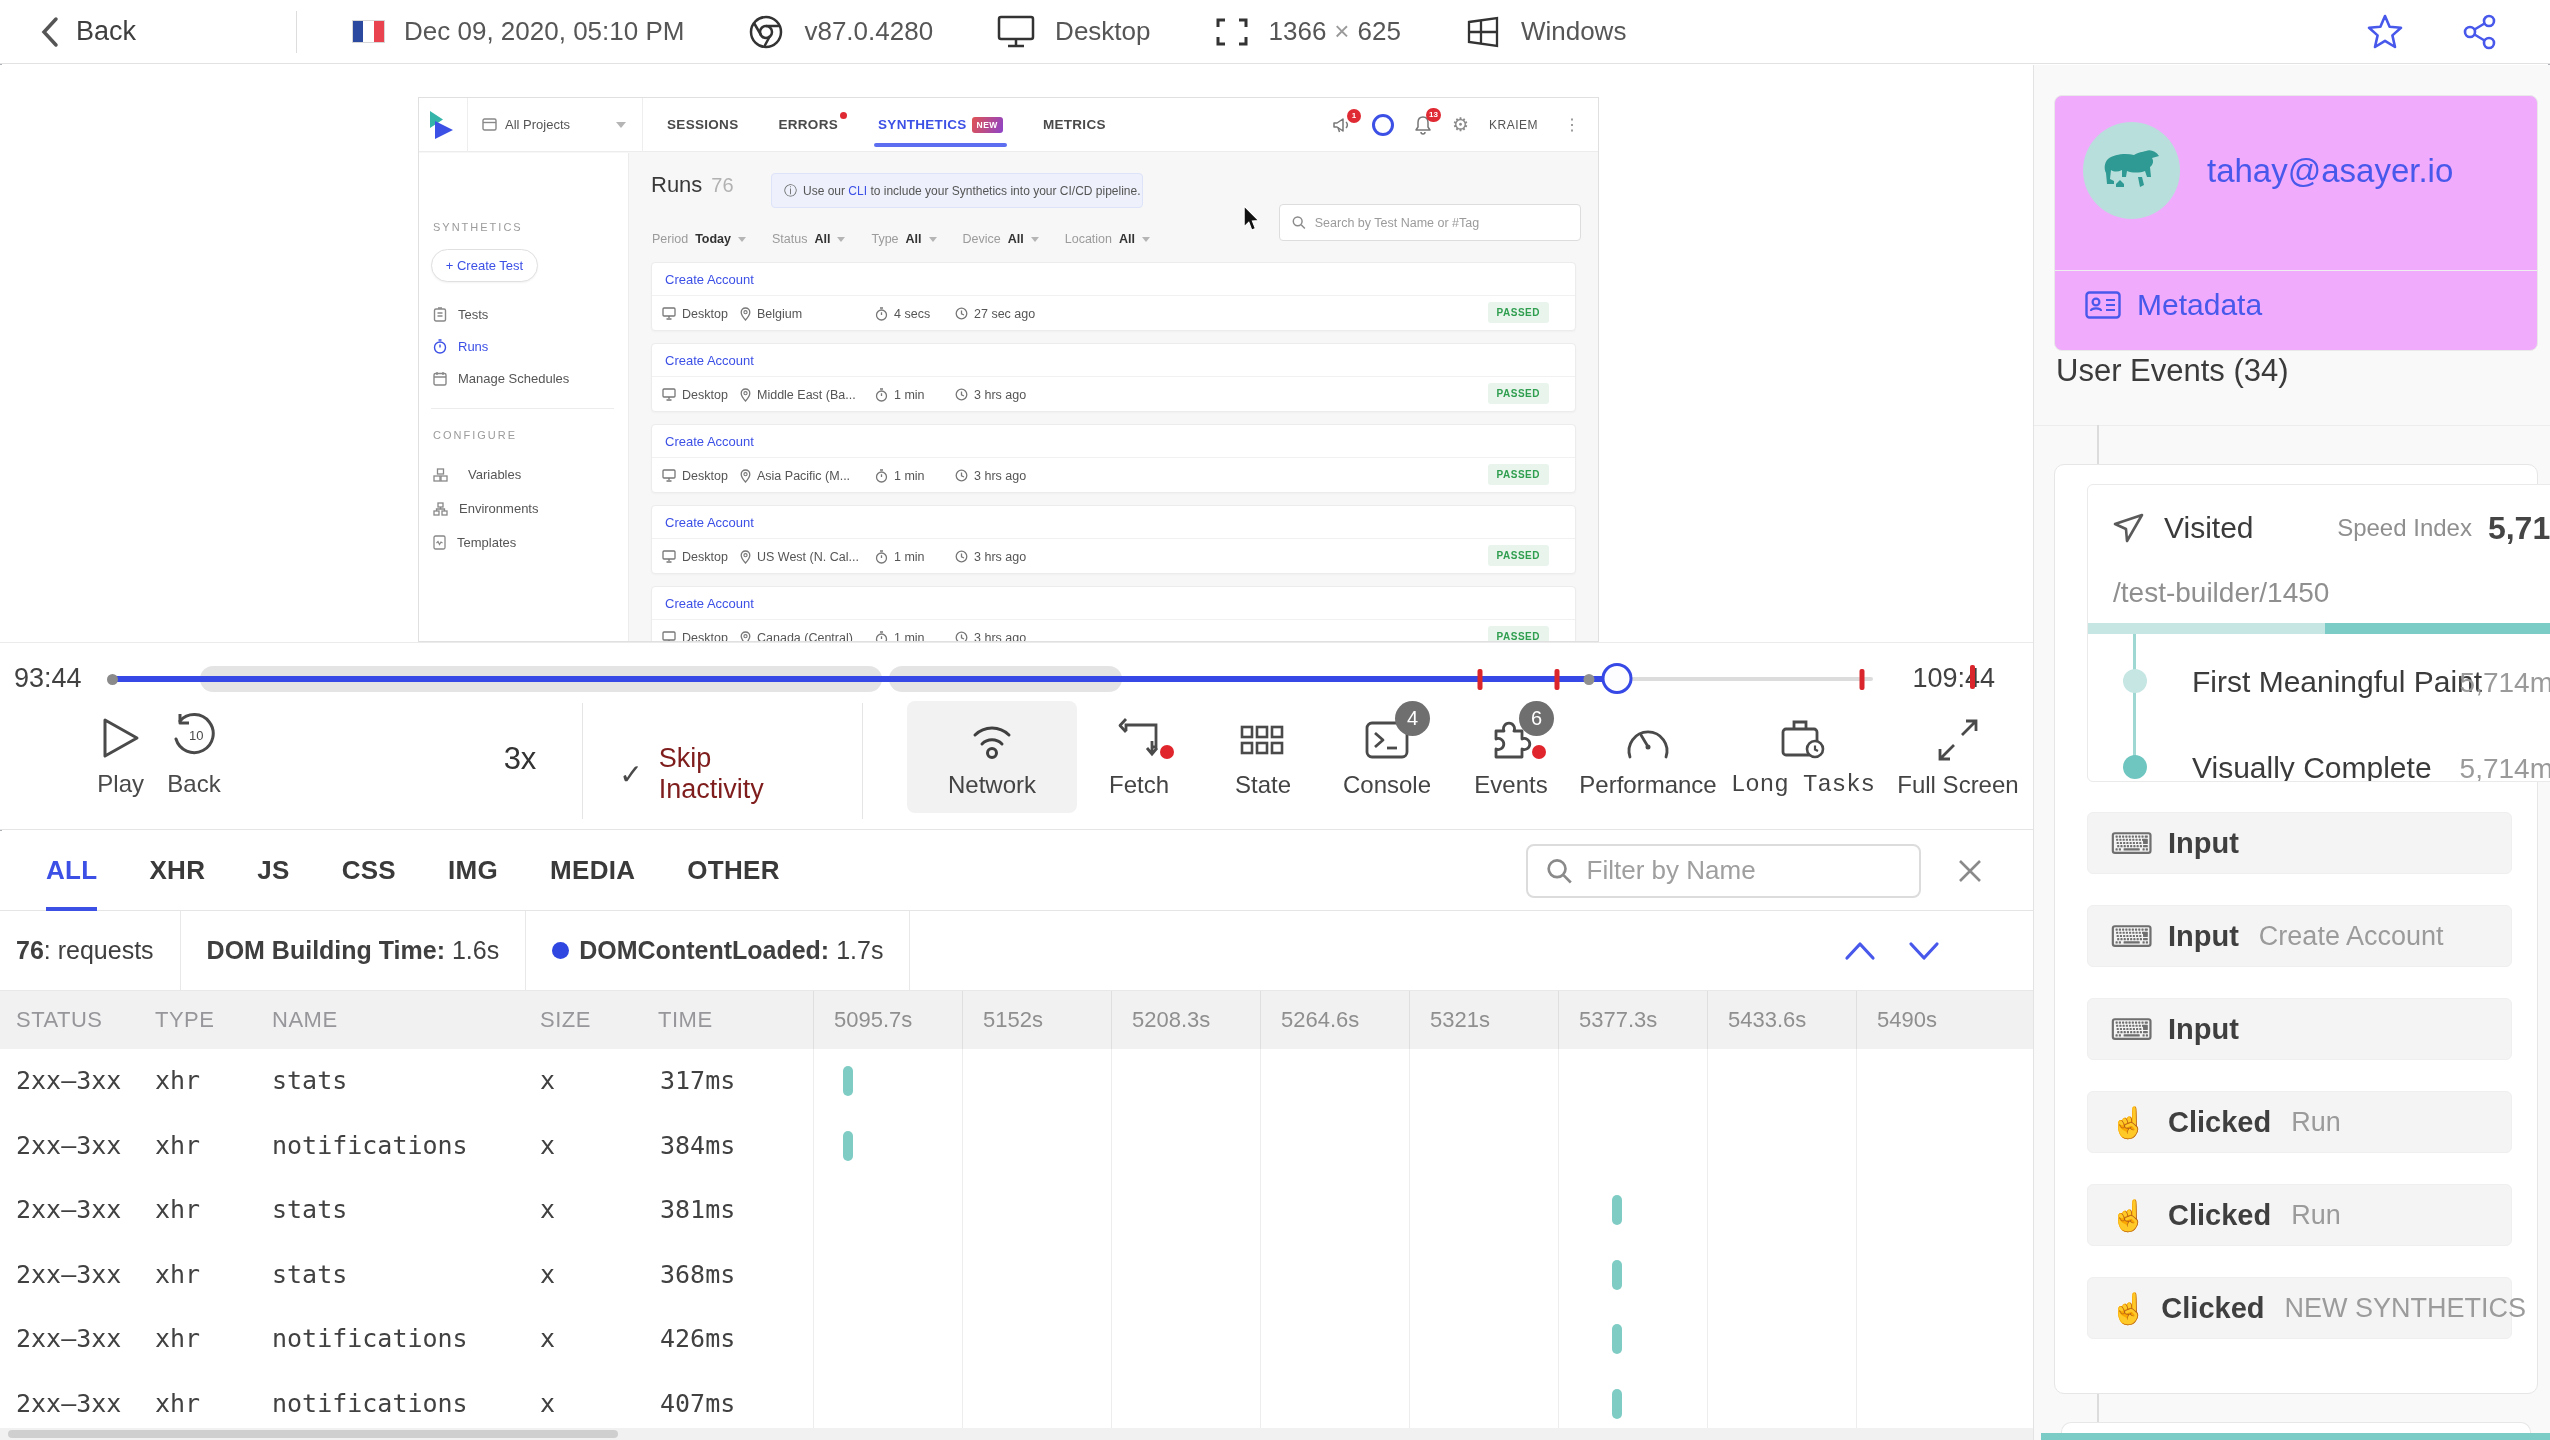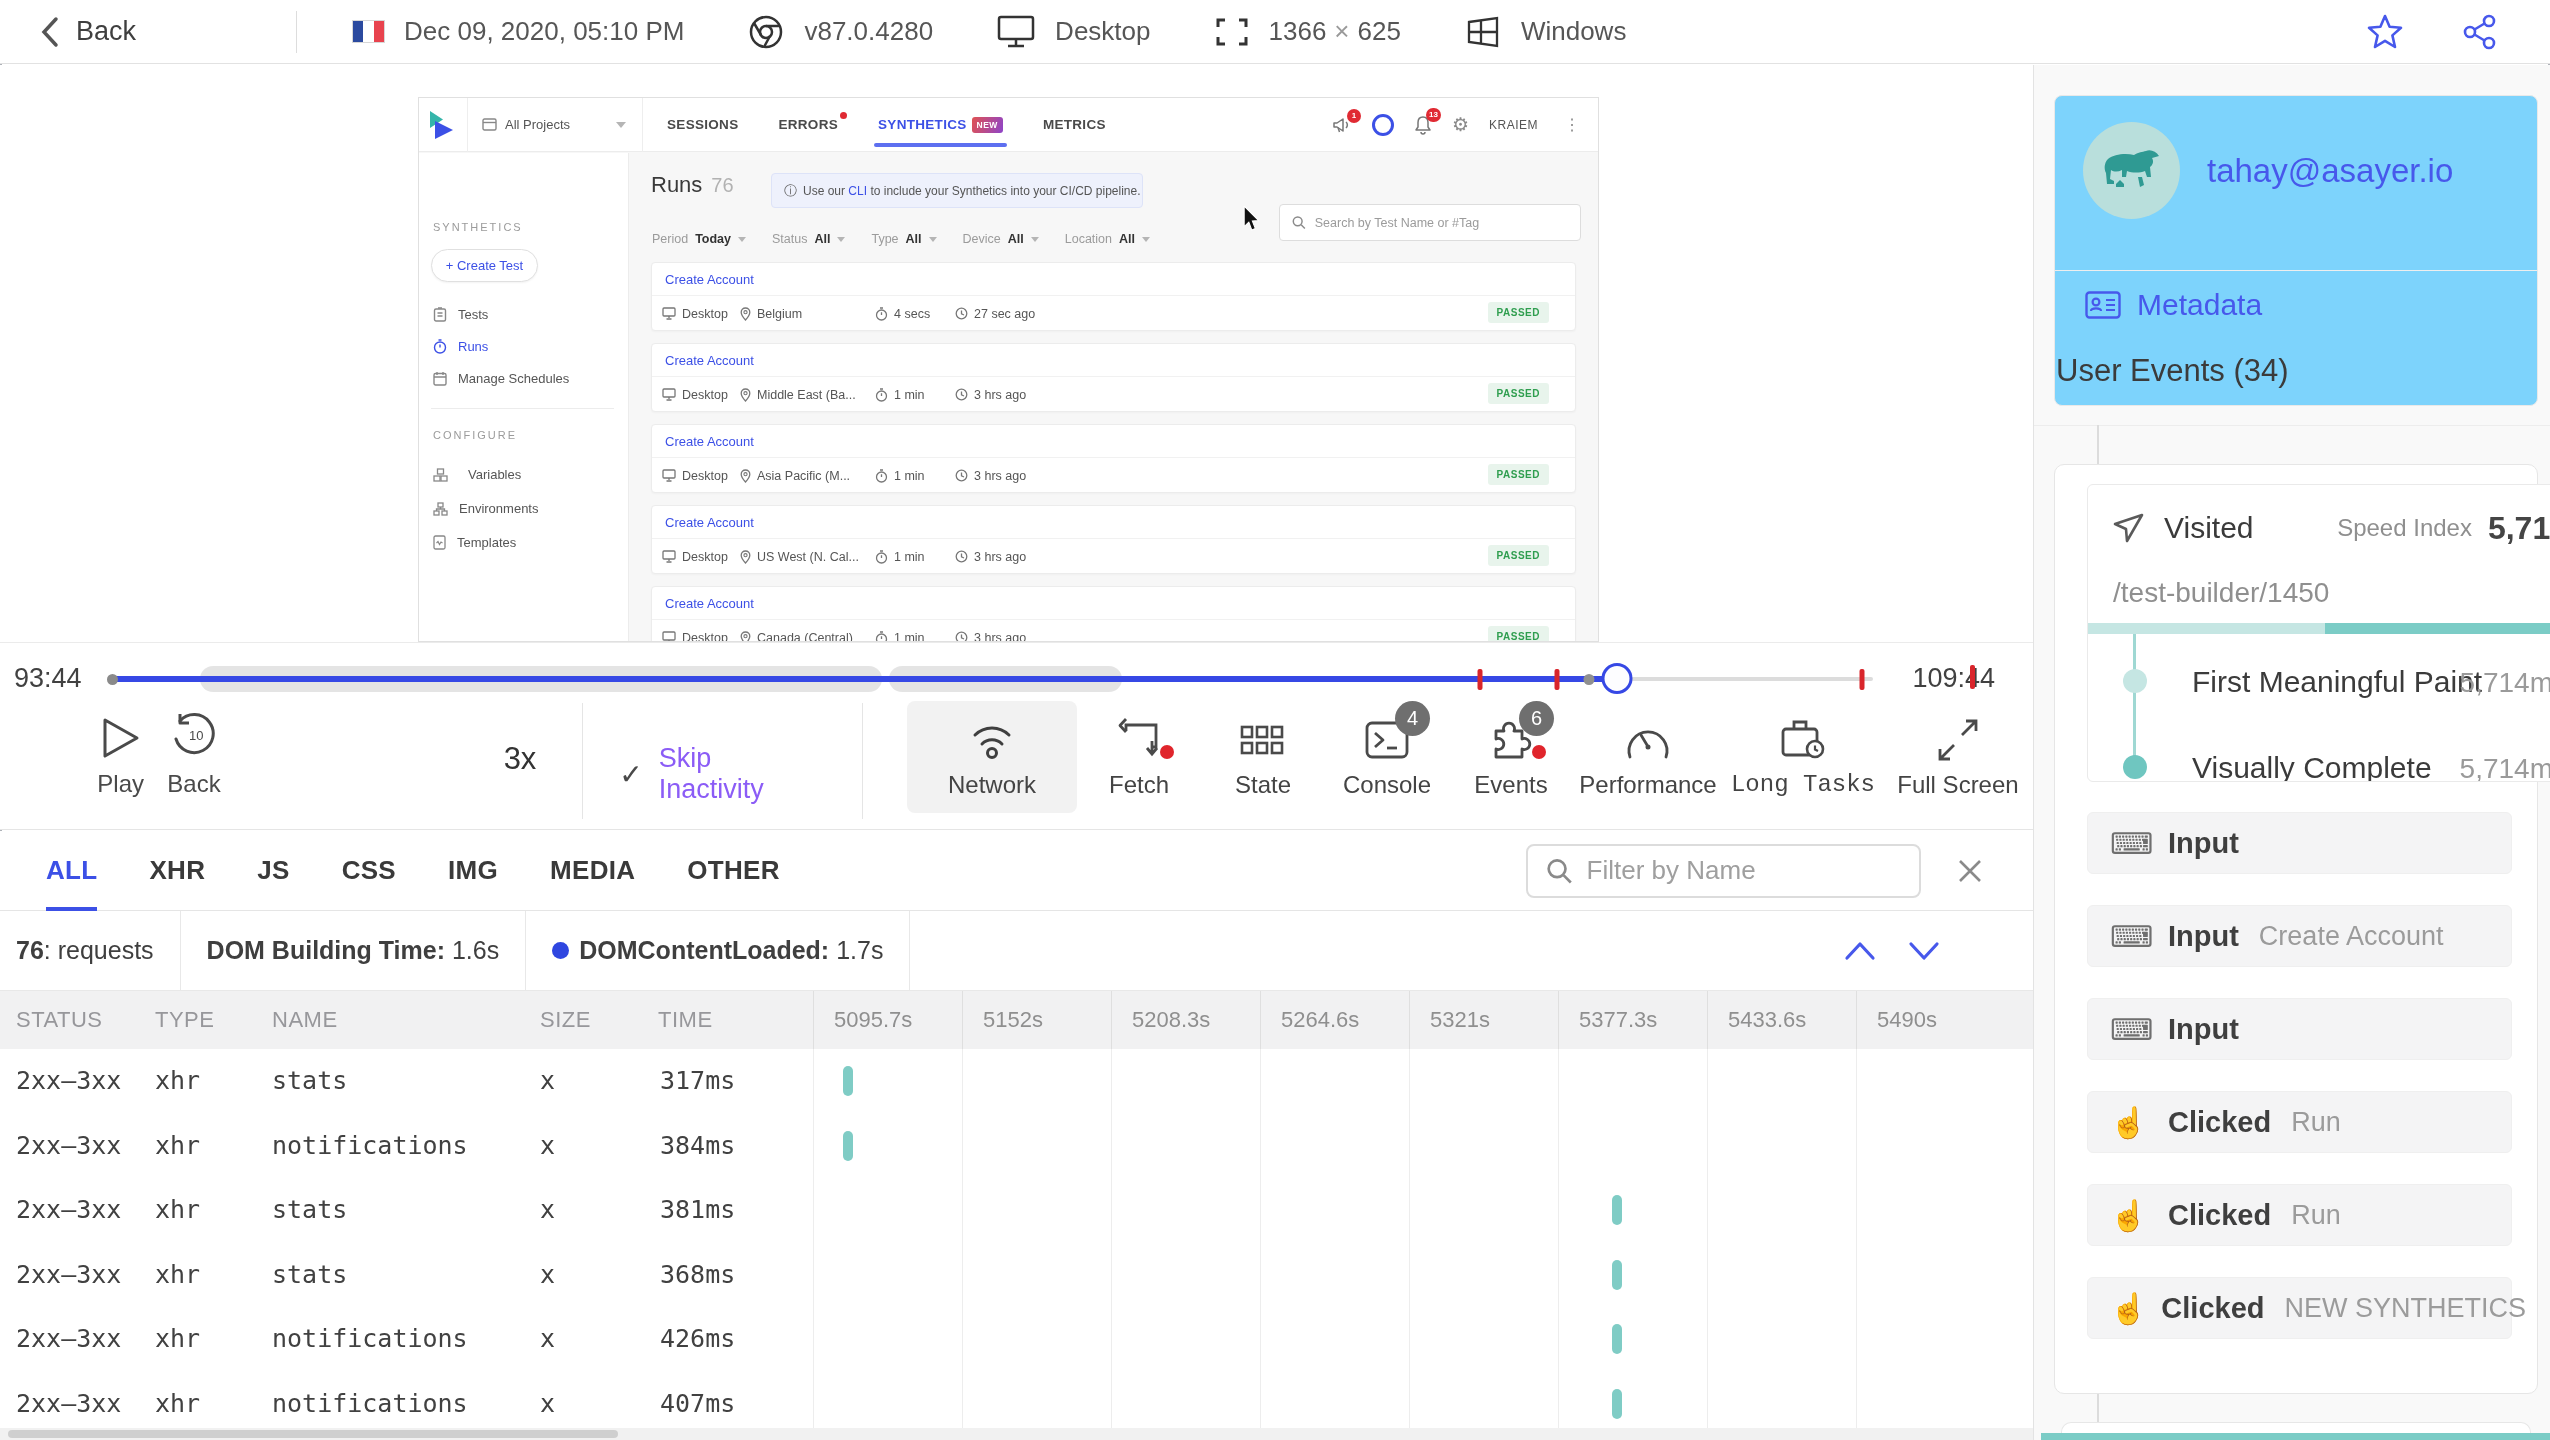--- a/index.html
+++ b/index.html
@@ -107,21 +107,21 @@
   .controls { position:absolute; top:58px; left:0; right:0; height:128px; display:flex; align-items:flex-start; padding-left:85px; }
   .ctl { display:flex; flex-direction:column; align-items:center; cursor:pointer; }
   .ctl .cic { height:52px; display:flex; align-items:flex-end; }
   .ctl .clb { margin-top:9px; font-size:24px; color:#4a4a4a; }
   .ctl-play { margin-top:8px; width:72px; }
   .ctl-back { margin-top:8px; width:76px; }
   .speed { margin-left:272px; margin-top:40px; font-size:31px; color:#333; cursor:pointer; }
   .vsep { width:1px; height:116px; background:#e5e5e5; margin-left:46px; margin-top:2px; }
   .skip { display:flex; align-items:center; gap:16px; margin-left:36px; margin-top:42px; cursor:pointer; }
   .skip .chk { font-size:28px; color:#4a4a4a; }
-  .skip .stx { font-size:27px; color:#8b5cf6; }
+  .skip .stx { font-size:27px; color:#7f1d1d; }
   .pbtns { display:flex; margin-left:44px; }
   .pbtn { width:124px; padding-top:12px; display:flex; flex-direction:column; align-items:center; cursor:pointer; border-radius:8px; }
   .pbtn.active { background:#f2f2f2; width:170px; }
   .pbtn .picon { position:relative; height:48px; display:flex; align-items:flex-end; color:#4a4a4a; }
   .pbtn .plabel { margin-top:10px; font-size:24px; color:#444; padding-bottom:14px; }
   .pbadge { position:absolute; top:-12px; right:-20px; width:35px; height:35px; border-radius:50%; background:#6f6f6f;
           color:#fff; font-size:20px; display:flex; align-items:center; justify-content:center; }
   .pdot { position:absolute; bottom:2px; right:-12px; width:14px; height:14px; border-radius:50%; background:#e0252c; }
 
   
@@ -163,21 +163,21 @@
   .c-status{left:16px;} .c-type{left:155px;} .c-name{left:272px;} .c-size{left:540px;} .c-time{left:660px;}
   .wf { position:absolute; left:813px; right:28px; top:0; bottom:0; }
   .wf-grid { position:absolute; inset:0; display:flex; }
   .wf-grid div { flex:1; border-left:1px solid #ededed; }
   .bar { position:absolute; top:17px; width:10px; height:30px; border-radius:5px; background:#7fccc5; }
   .hscroll { position:absolute; bottom:0; left:0; right:0; height:12px; background:#f1f1f1; }
   .hthumb { position:absolute; left:8px; top:2px; width:610px; height:8px; background:#cfcfcf; border-radius:4px; cursor:pointer; }
 
   
   .rightbar { position:absolute; top:65px; left:2033px; right:0; bottom:0; background:#f9f9f9; border-left:1px solid #e3e3e3; }
-  .usercard { position:absolute; left:20px; top:30px; width:484px; height:311px; background:#7dd3fc;
+  .usercard { position:absolute; left:20px; top:30px; width:484px; height:256px; background:#f0abfc;
           border:1px solid #e9e9e9; border-radius:8px; }
   .avatar { position:absolute; left:28px; top:26px; width:97px; height:97px; border-radius:50%; background:#b9dfdc;
           display:flex; align-items:center; justify-content:center; }
   .uemail { position:absolute; left:152px; top:56px; font-size:33px; color:#4758eb; cursor:pointer; }
   .ucard-div { position:absolute; left:0; right:0; top:174px; height:1px; background:#eee; }
   .metarow { position:absolute; left:30px; top:192px; display:flex; align-items:center; gap:16px; cursor:pointer; }
   .metarow span { font-size:30px; color:#4758eb; }
   .uetitle { position:absolute; left:22px; top:288px; font-size:31px; color:#3b3b3b; }
   .secline { position:absolute; left:0; right:0; top:360px; height:1px; background:#ededed; }
   .conn1 { position:absolute; left:63px; top:360px; width:2px; height:39px; background:#dcdcdc; }

